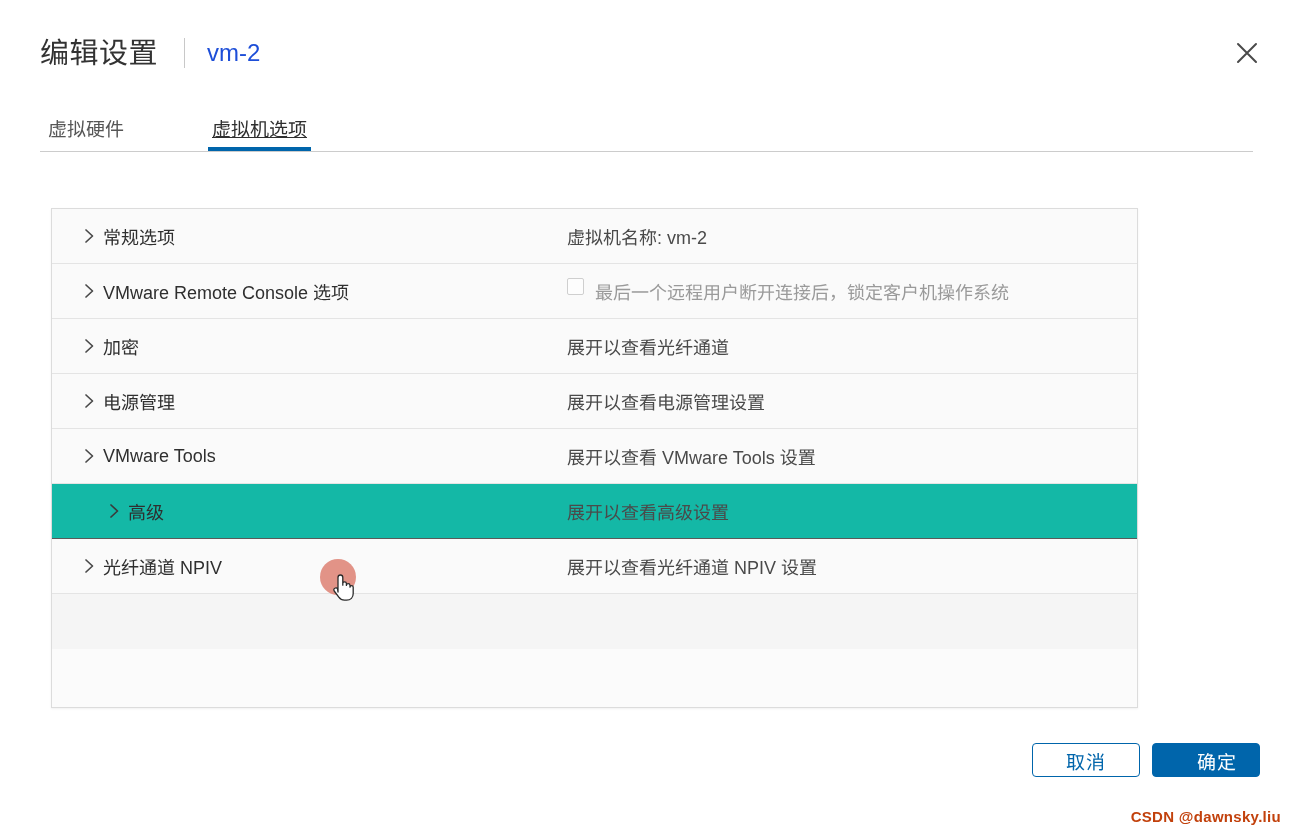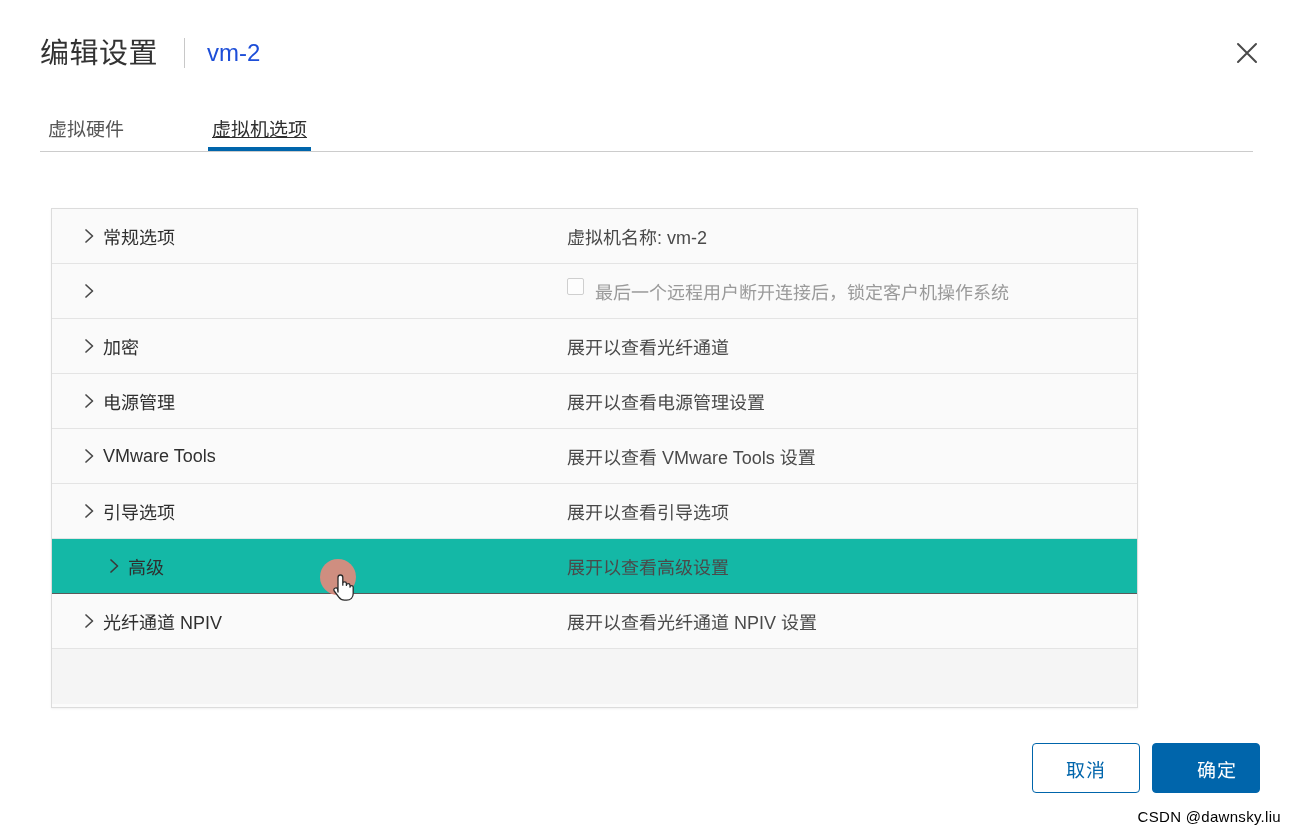--- a/index.html
+++ b/index.html
@@ -193,21 +193,21 @@
   .dlg-footer {
     position: absolute;
     left: 0;
     bottom: 36px;
     width: 1293px;
     height: 52px;
   }
   .btn {
     position: absolute;
     top: 0;
-    height: 50px;
+    height: 34px;
     min-width: 108px;
     font-family: "Liberation Sans", "DejaVu Sans", sans-serif;
     font-size: 19px;
     border-radius: 4px;
     cursor: pointer;
     box-sizing: border-box;
     padding: 0 22px;
     letter-spacing: 1px;
   }
   .btn-cancel {
@@ -299,20 +299,21 @@
         <span>虚拟机名称: vm-2</span>
       </span>
     </div>
 
     <div class="opt-row">
       <span class="chevron">
         <svg width="11" height="16" viewBox="0 0 11 16" aria-hidden="true">
           <path d="M2 2 L8.5 8 L2 14" stroke="#4a4a4a" stroke-width="1.7" fill="none" stroke-linecap="round" stroke-linejoin="round"></path>
         </svg>
       </span>
+      <span class="opt-label">VMware Remote Console 选项</span>
       <span class="opt-value muted">
         <span class="cb"></span>
         <span>最后一个远程用户断开连接后，锁定客户机操作系统</span>
       </span>
     </div>
 
     <div class="opt-row">
       <span class="chevron">
         <svg width="11" height="16" viewBox="0 0 11 16" aria-hidden="true">
           <path d="M2 2 L8.5 8 L2 14" stroke="#4a4a4a" stroke-width="1.7" fill="none" stroke-linecap="round" stroke-linejoin="round"></path>
@@ -341,31 +342,20 @@
         <svg width="11" height="16" viewBox="0 0 11 16" aria-hidden="true">
           <path d="M2 2 L8.5 8 L2 14" stroke="#4a4a4a" stroke-width="1.7" fill="none" stroke-linecap="round" stroke-linejoin="round"></path>
         </svg>
       </span>
       <span class="opt-label">VMware Tools</span>
       <span class="opt-value">
         <span>展开以查看 VMware Tools 设置</span>
       </span>
     </div>
 
-    <div class="opt-row">
-      <span class="chevron">
-        <svg width="11" height="16" viewBox="0 0 11 16" aria-hidden="true">
-          <path d="M2 2 L8.5 8 L2 14" stroke="#4a4a4a" stroke-width="1.7" fill="none" stroke-linecap="round" stroke-linejoin="round"></path>
-        </svg>
-      </span>
-      <span class="opt-label">引导选项</span>
-      <span class="opt-value">
-        <span>展开以查看引导选项</span>
-      </span>
-    </div>
 
     <div class="opt-row highlight" style="background: #14b8a6; padding-left: 25px;">
       <span class="chevron">
         <svg width="11" height="16" viewBox="0 0 11 16" aria-hidden="true">
           <path d="M2 2 L8.5 8 L2 14" stroke="#3a3a3a" stroke-width="1.7" fill="none" stroke-linecap="round" stroke-linejoin="round"></path>
         </svg>
       </span>
       <span class="opt-label">高级</span>
       <span class="opt-value">
         <span>展开以查看高级设置</span>
@@ -398,15 +388,15 @@
                C10.6 28.2 9.2 27.1 7.8 25.2 L3.2 19.0 C2.5 18.0 2.8 16.8 3.8 16.2
                C4.7 15.6 5.9 15.8 6.5 16.7 Z" fill="#ffffff" stroke="#2b2b2b" stroke-width="1.3" stroke-linejoin="round"></path>
     </svg>
   </div>
 
   <div class="dlg-footer">
     <button class="btn btn-cancel">取消</button>
     <button class="btn btn-ok">确定</button>
   </div>
 
-  <div class="watermark" style="color: #000000;">CSDN @dawnsky.liu</div>
+  <div class="watermark" style="color: #c2410c; font-weight: bold;">CSDN @dawnsky.liu</div>
 
 </div>
 
 </body></html>

